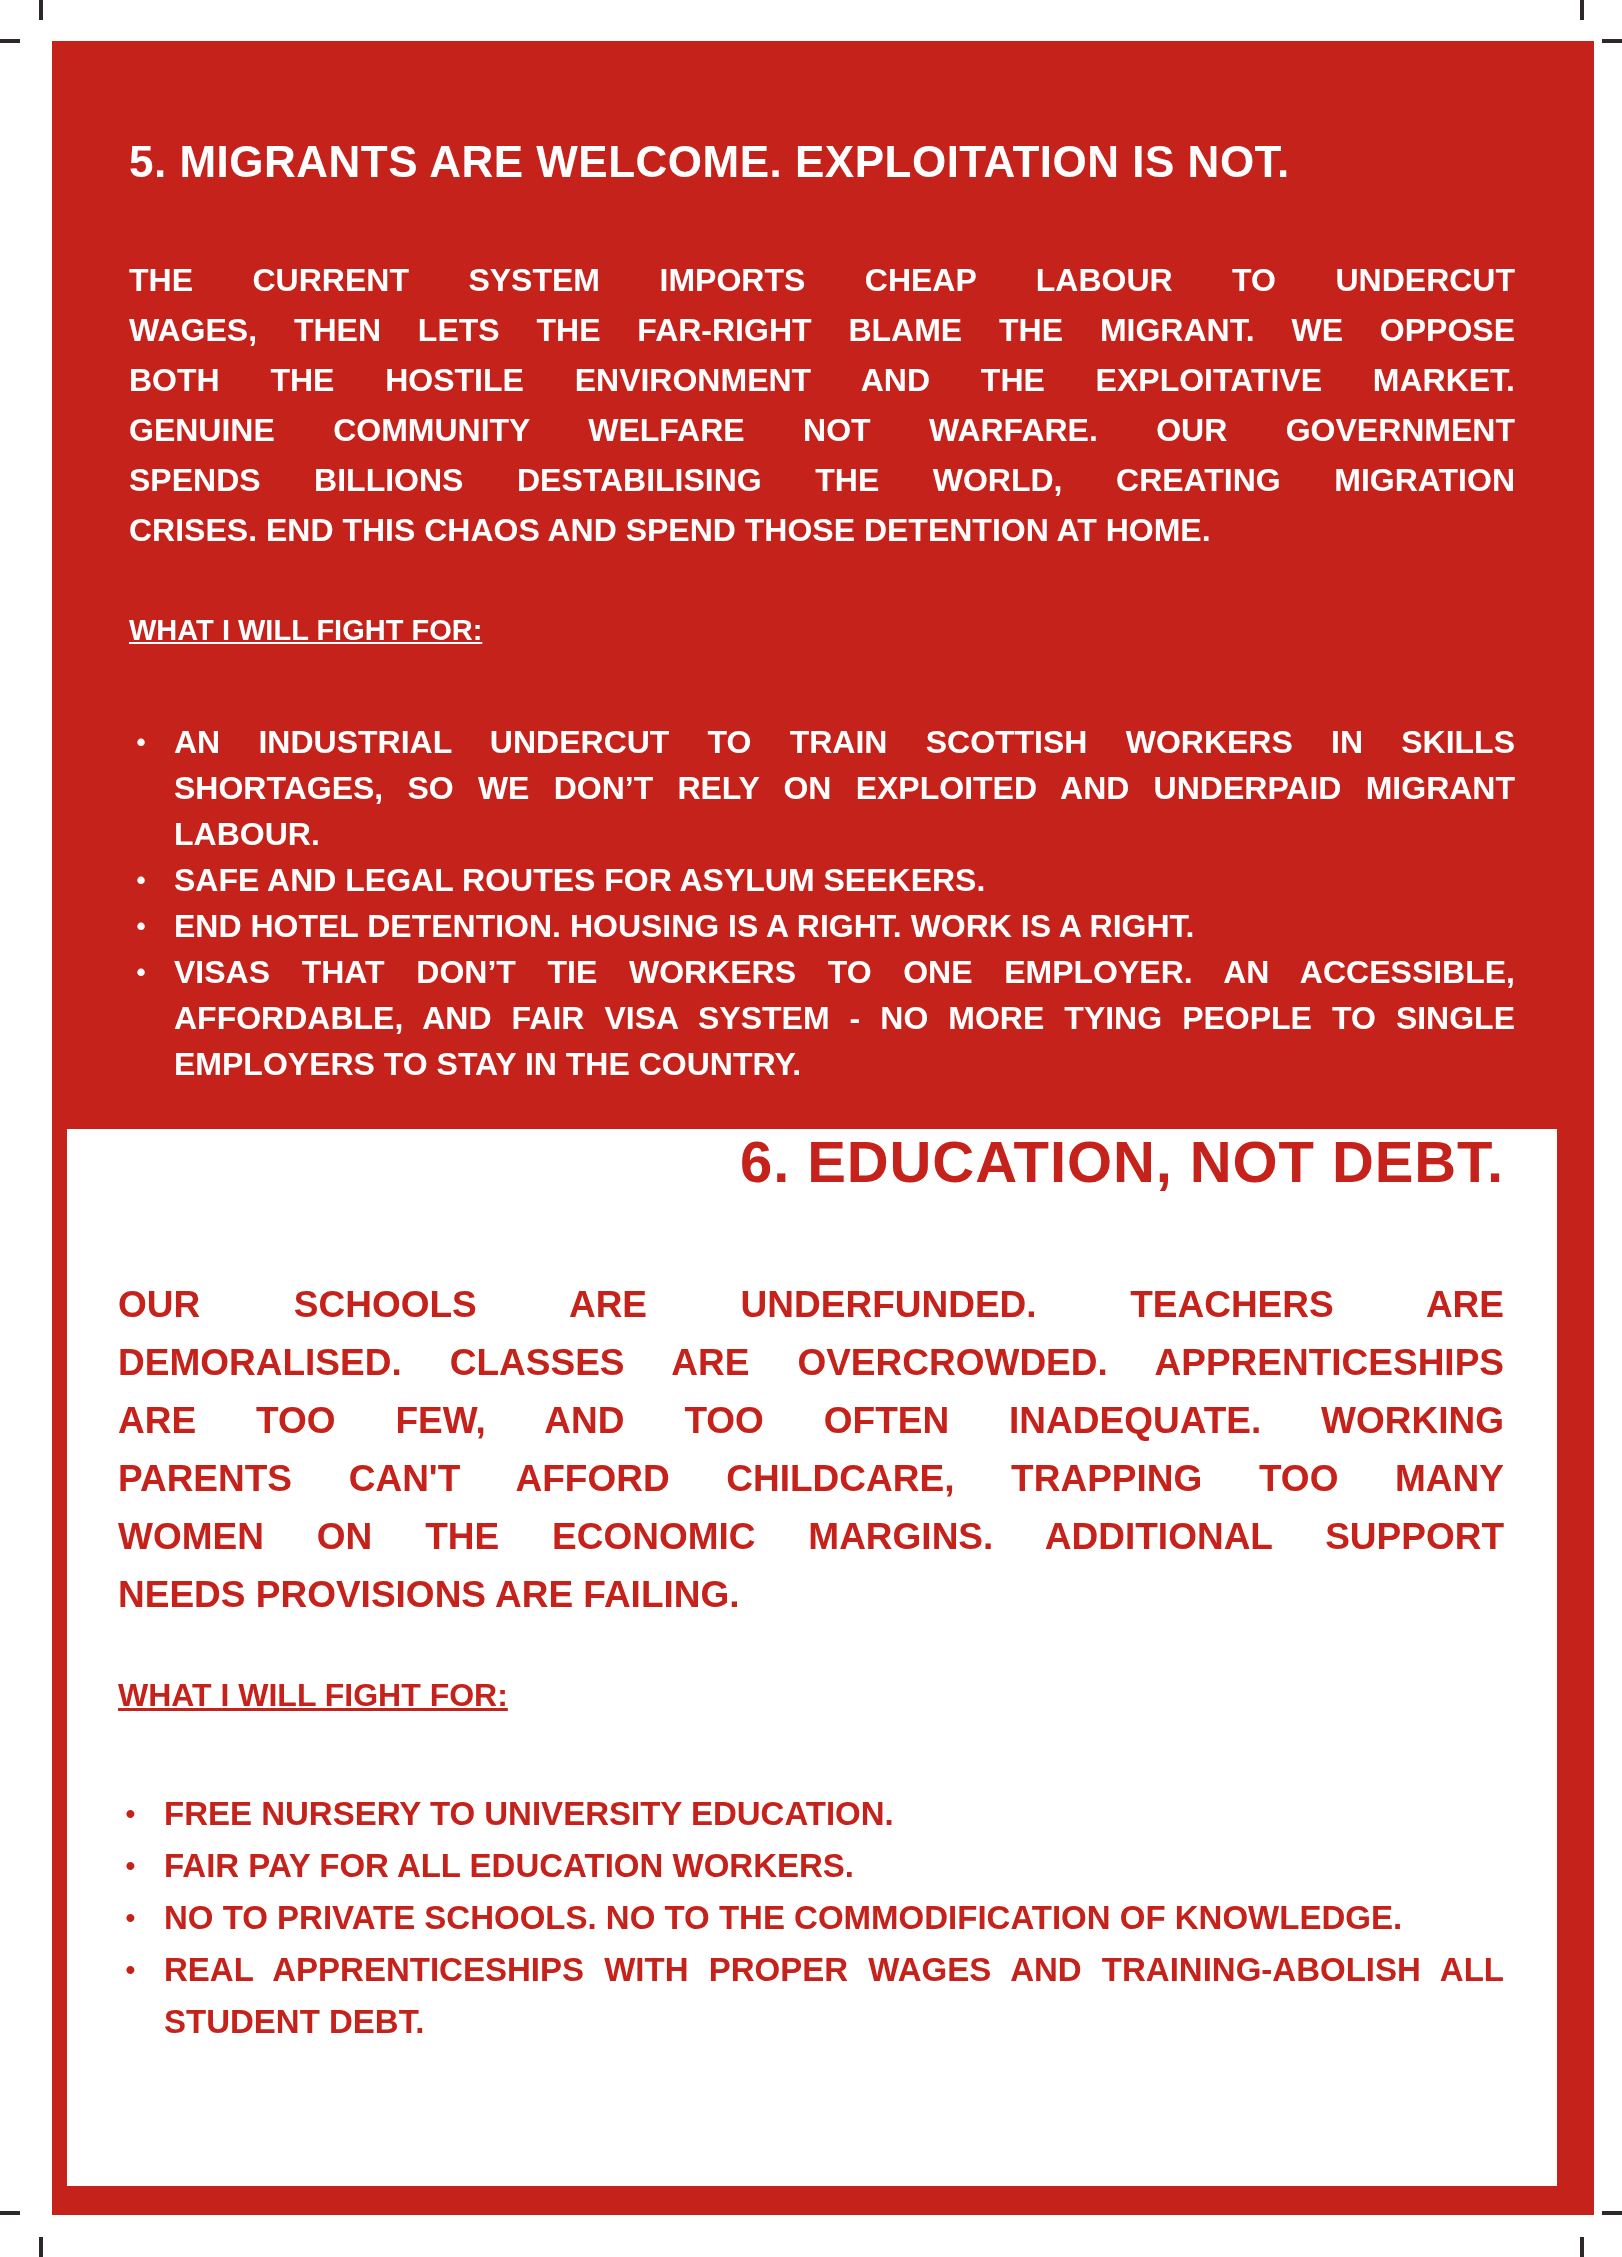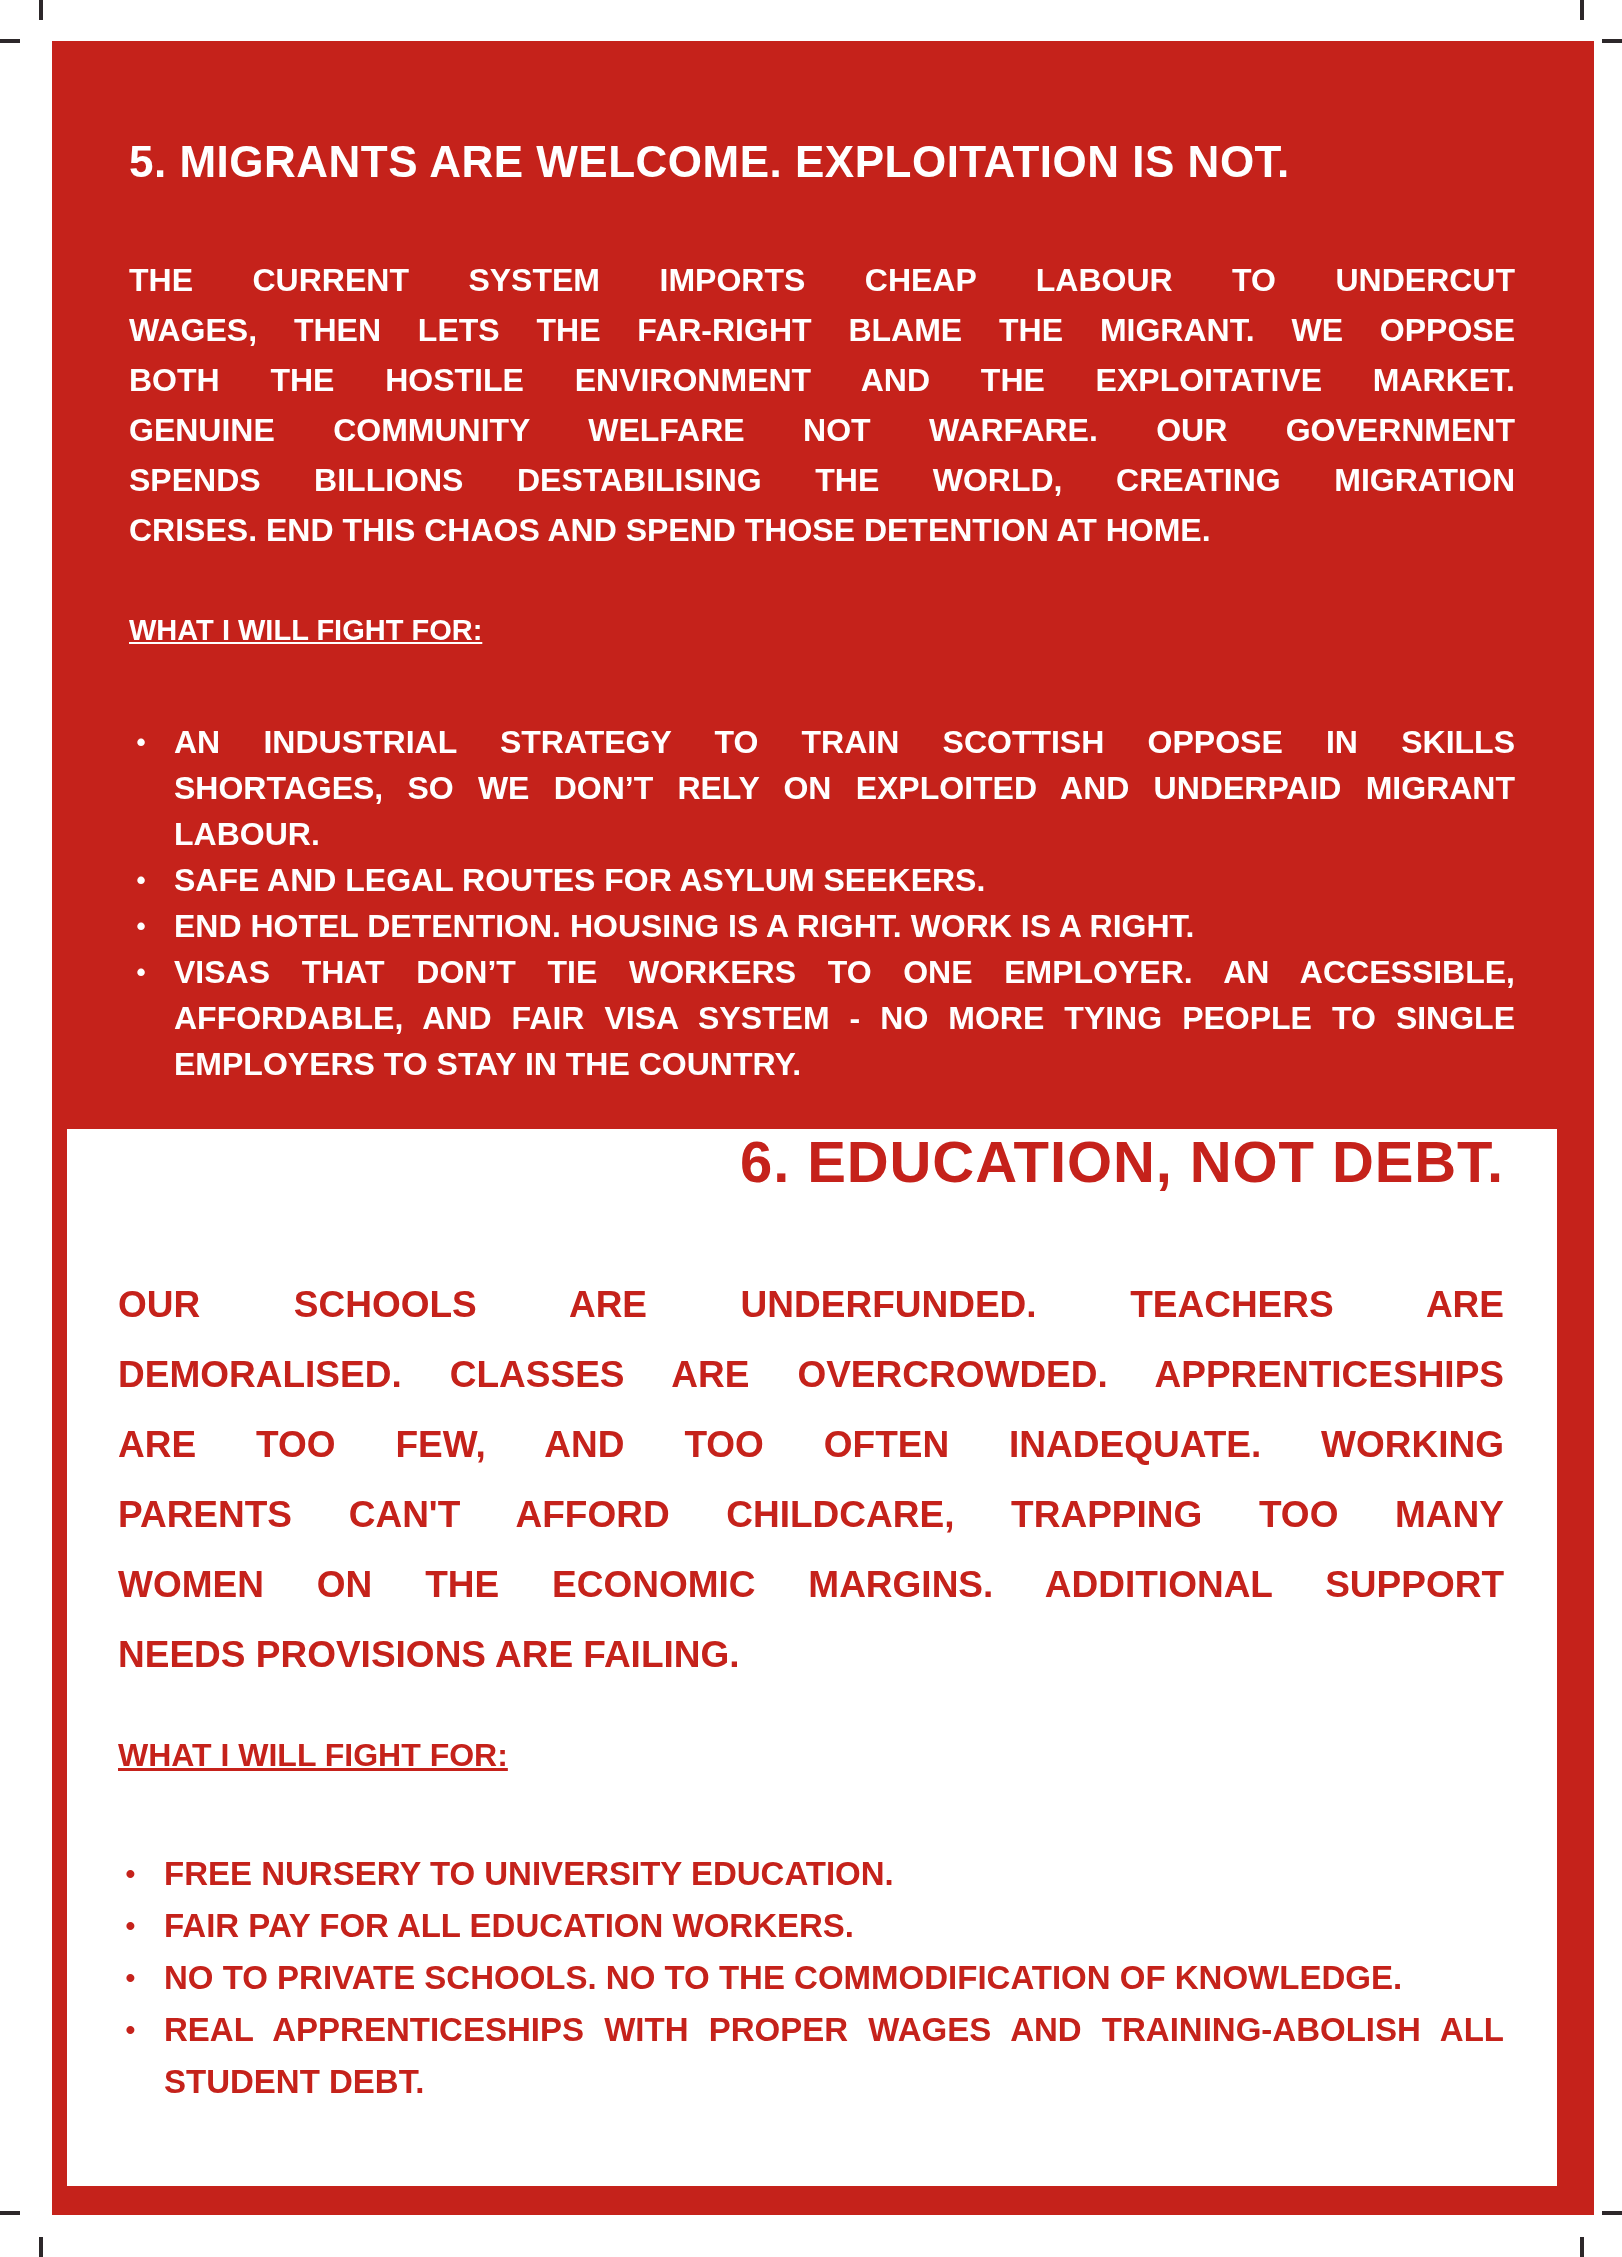--- a/index.html
+++ b/index.html
@@ -45,21 +45,21 @@
     font-size:58px;line-height:1.15;
     text-align:right;
     letter-spacing:0.9px;
   }
 
   .para{display:block;}
   .s5 .para{margin-top:67px;}
   .s6 .para{margin-top:80px;}
   .line{display:block;}
   .s5 .para .line{font-size:32px;line-height:50px;}
-  .s6 .para .line{font-size:37px;line-height:58px;margin-top:12px;}
+  .s6 .para .line{font-size:37px;line-height:58px;}
   .just{text-align:justify;text-align-last:justify;}
 
   .fight{font-size:29px;line-height:1.2;margin-top:58px;text-decoration:underline;}
   .s6 .fight{font-size:32px;margin-top:52px;}
 
   ul.bullets{list-style:none;margin:72px 0 0;padding:0;}
   .s6 ul.bullets{margin-top:74px;}
   ul.bullets li{position:relative;}
   .s5 ul.bullets li{font-size:32px;line-height:46px;padding-left:45px;}
   .s6 ul.bullets li{font-size:33px;line-height:52px;padding-left:46px;}
@@ -93,21 +93,21 @@
     <span class="line just">BOTH THE HOSTILE ENVIRONMENT AND THE EXPLOITATIVE MARKET.</span>
     <span class="line just">GENUINE COMMUNITY WELFARE NOT WARFARE. OUR GOVERNMENT</span>
     <span class="line just">SPENDS BILLIONS DESTABILISING THE WORLD, CREATING MIGRATION</span>
     <span class="line">CRISES. END THIS CHAOS AND SPEND THOSE DETENTION AT HOME.</span>
   </div>
 
   <div class="fight">WHAT I WILL FIGHT FOR:</div>
 
   <ul class="bullets">
     <li>
-      <span class="line just">AN INDUSTRIAL STRATEGY TO TRAIN SCOTTISH OPPOSE IN SKILLS</span>
+      <span class="line just">AN INDUSTRIAL UNDERCUT TO TRAIN SCOTTISH WORKERS IN SKILLS</span>
       <span class="line just">SHORTAGES, SO WE DON’T RELY ON EXPLOITED AND UNDERPAID MIGRANT</span>
       <span class="line">LABOUR.</span>
     </li>
     <li>
       <span class="line">SAFE AND LEGAL ROUTES FOR ASYLUM SEEKERS.</span>
     </li>
     <li>
       <span class="line">END HOTEL DETENTION. HOUSING IS A RIGHT. WORK IS A RIGHT.</span>
     </li>
     <li>

